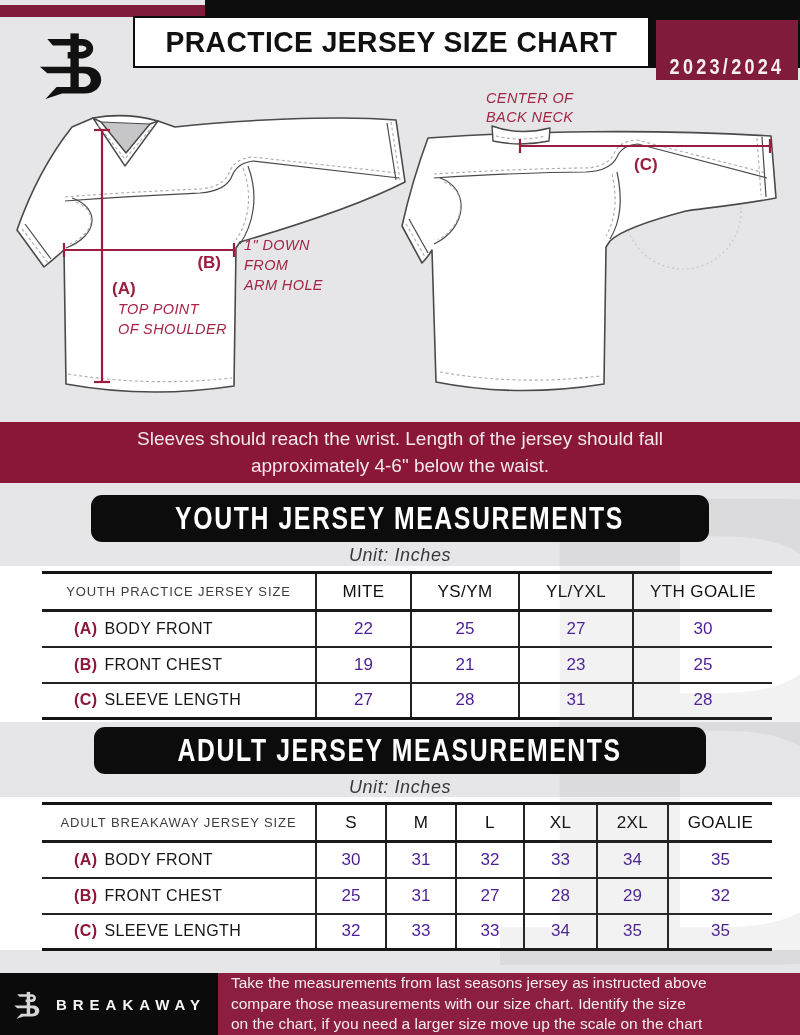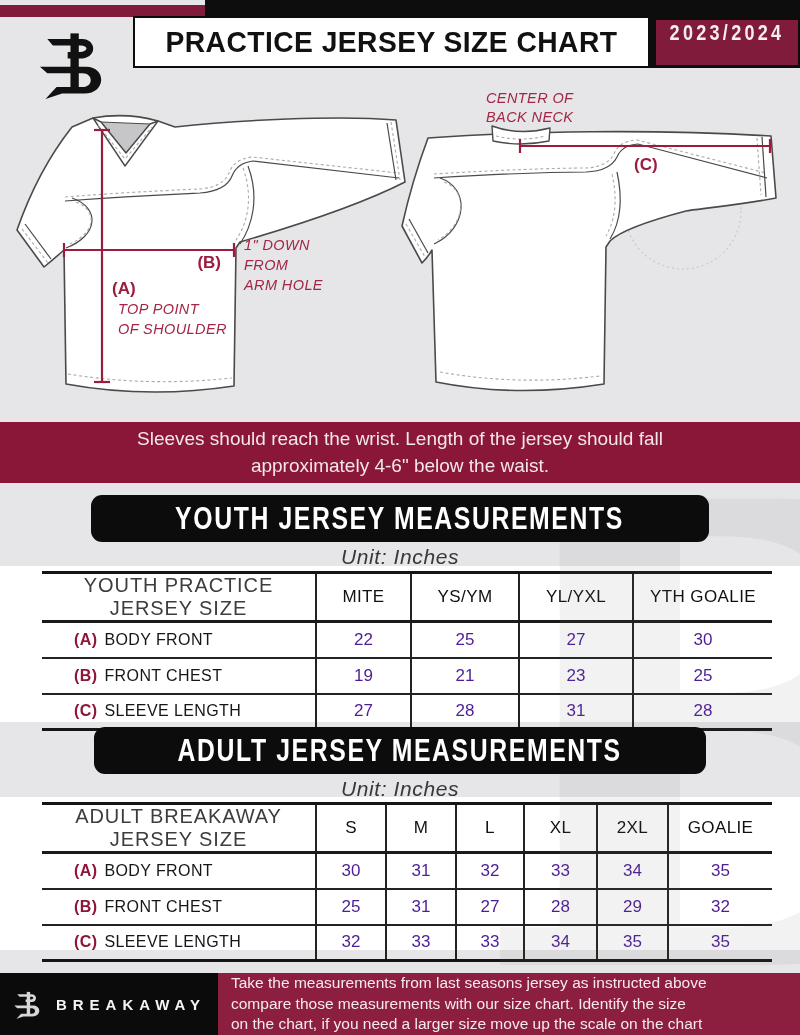--- a/index.html
+++ b/index.html
@@ -9,22 +9,22 @@
           background:#e6e6e8; overflow:hidden;padding-left:48px; }
 
   
   .hdr-black-band { position:absolute; left:205px; top:0; width:595px; height:68px; background:#0d0d0d; z-index:3; }
   .hdr-maroon-stripe { position:absolute; left:0; top:5px; width:205px; height:12px; background:#801b3b; z-index:3; }
   .hdr-title-box { position:absolute; left:133px; top:16px; width:517px; height:52px;
                    background:#fff; border:2px solid #0c0c0c; z-index:4;
                    display:flex; align-items:center; justify-content:center; }
   .hdr-title { font-size:30px; font-weight:bold; color:#111; letter-spacing:.5px;
                transform:scaleX(.94); white-space:nowrap; }
-  .hdr-year-box { position:absolute; left:656px; top:20px; width:142px; height:45px; background:#801b3b; z-index:5;
-                  display:flex; align-items:flex-start; justify-content:center; }
+  .hdr-year-box { position:absolute; left:656px; top:20px; width:142px; height:60px; background:#801b3b; z-index:5;
+                  display:flex; align-items:flex-end; justify-content:center; }
   .hdr-year { color:#f4eef0; font-weight:bold; font-size:22px; letter-spacing:4px;
               transform:scaleX(.82); white-space:nowrap; }
   .logo-top { position:absolute; left:34px; top:26px; z-index:4; }
 
   
   .jersey { position:absolute; z-index:2; }
   .jersey text { font-family:"Liberation Sans", sans-serif; }
   .anno-key { font-weight:bold; font-size:17px; fill:#9c1c3e; }
   .anno-label { font-style:italic; font-size:14.5px; fill:#a22646; letter-spacing:.4px; }
   .outline { fill:#ffffff; stroke:#4a4a4a; stroke-width:1.6; stroke-linejoin:round; }
@@ -37,31 +37,31 @@
                  display:flex; align-items:center; justify-content:center; }
   .note-text { color:#f2e7ea; font-size:19px; line-height:1.42; text-align:center; white-space:pre-line; }
 
   
   .sec-banner { position:absolute; left:0; width:800px; display:flex; justify-content:center; z-index:3; }
   .sec-banner-box { background:#0c0c0c; border-radius:11px; height:47px; padding:0 28px;
                     display:flex; align-items:center; justify-content:center; }
   .sec-banner-text { color:#fff; font-weight:bold; font-size:31px; letter-spacing:2px;
                      transform:scaleX(.8); white-space:nowrap; }
   .unit-line { position:absolute; left:0; width:800px; text-align:center; z-index:3;
-               font-style:italic; font-size:21px; color:#38383a; letter-spacing:.6px; }
+               font-style:italic; font-size:18px; color:#38383a; letter-spacing:.6px; }
 
   
   .band-white { position:absolute; left:0; width:800px; background:#fff; z-index:1; }
   table.size-table { border-collapse:collapse; margin-left:42px; width:730px; table-layout:fixed; }
   table.size-table { border-top:3px solid #151515; border-bottom:3px solid #151515; }
   .size-table th, .size-table td { border-left:2px solid #222; text-align:center; vertical-align:middle; }
   .size-table th.first, .size-table td.first { border-left:none; }
   .size-table thead th { border-bottom:3px solid #1a1a1a; height:38px;
                          font-size:17px; font-weight:normal; color:#101010; letter-spacing:.4px; }
-  .size-table thead th.first { font-weight:normal; color:#3d3d3f; font-size:20px; letter-spacing:.9px;margin-top:18px; }
+  .size-table thead th.first { font-weight:normal; color:#3d3d3f; font-size:13px; letter-spacing:.9px;margin-top:18px; }
   .size-table tbody td { height:36px; font-size:17px; color:#4c1d95; border-bottom:2px solid #222; }
   .size-table tbody tr:last-child td { border-bottom:none; }
   .size-table td.first { text-align:left; padding-left:32px; font-size:16px; color:#161616; letter-spacing:.4px; }
   .row-key { color:#8e1638; font-weight:bold; margin-right:7px; }
 
   
   .watermark { position:absolute; left:470px; top:420px; z-index:2; pointer-events:none;
                font-size:640px; font-weight:bold; line-height:1; color:rgba(110,110,120,.09);
                font-family:"DejaVu Serif", serif; }
 

